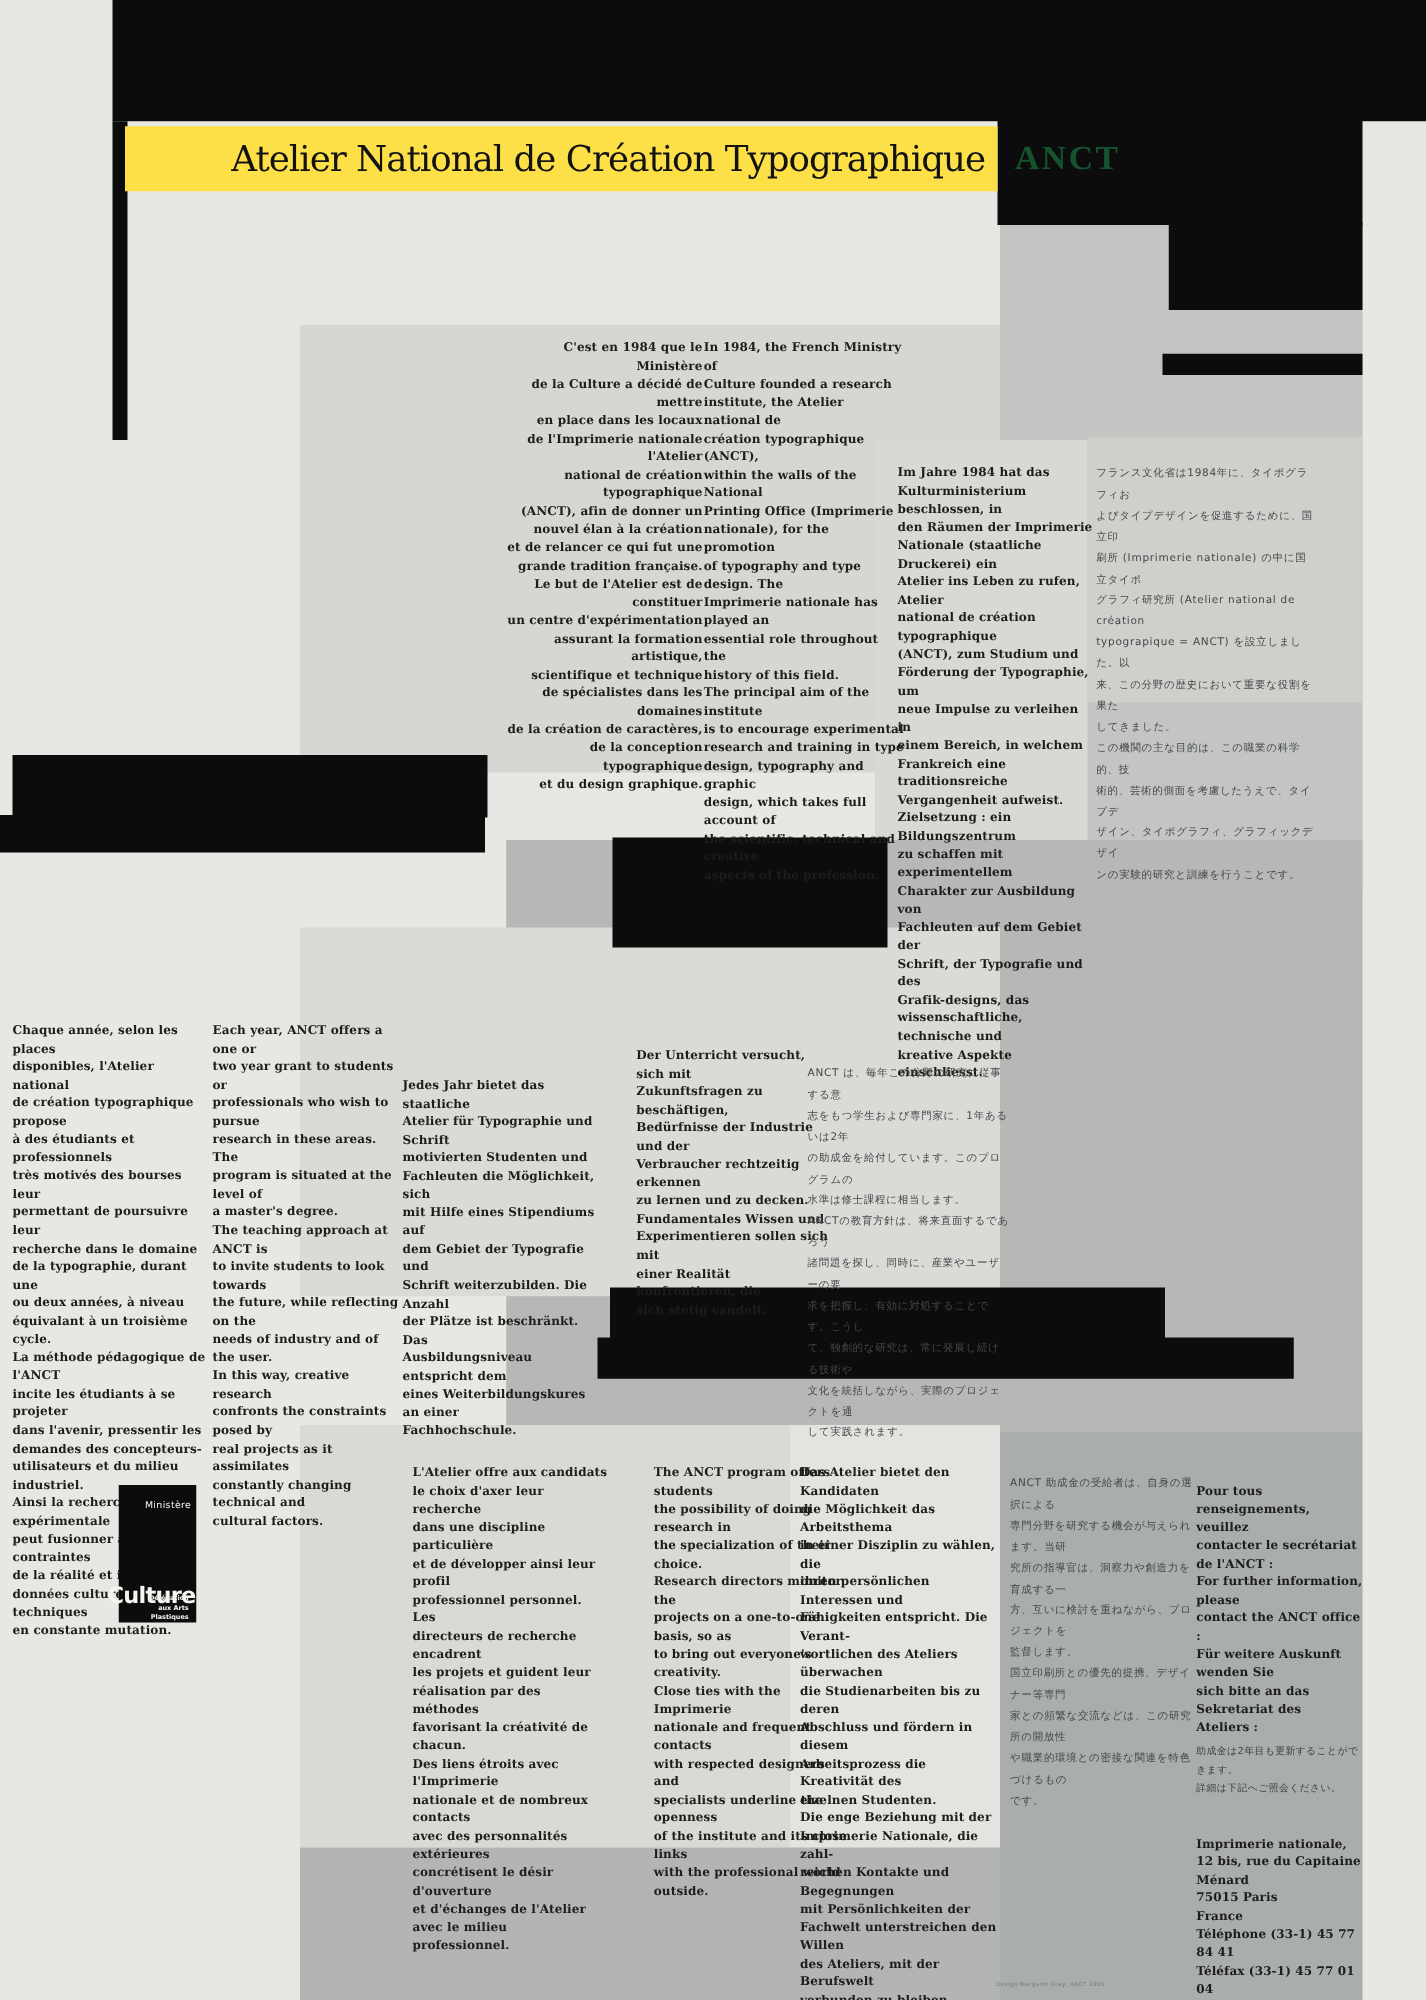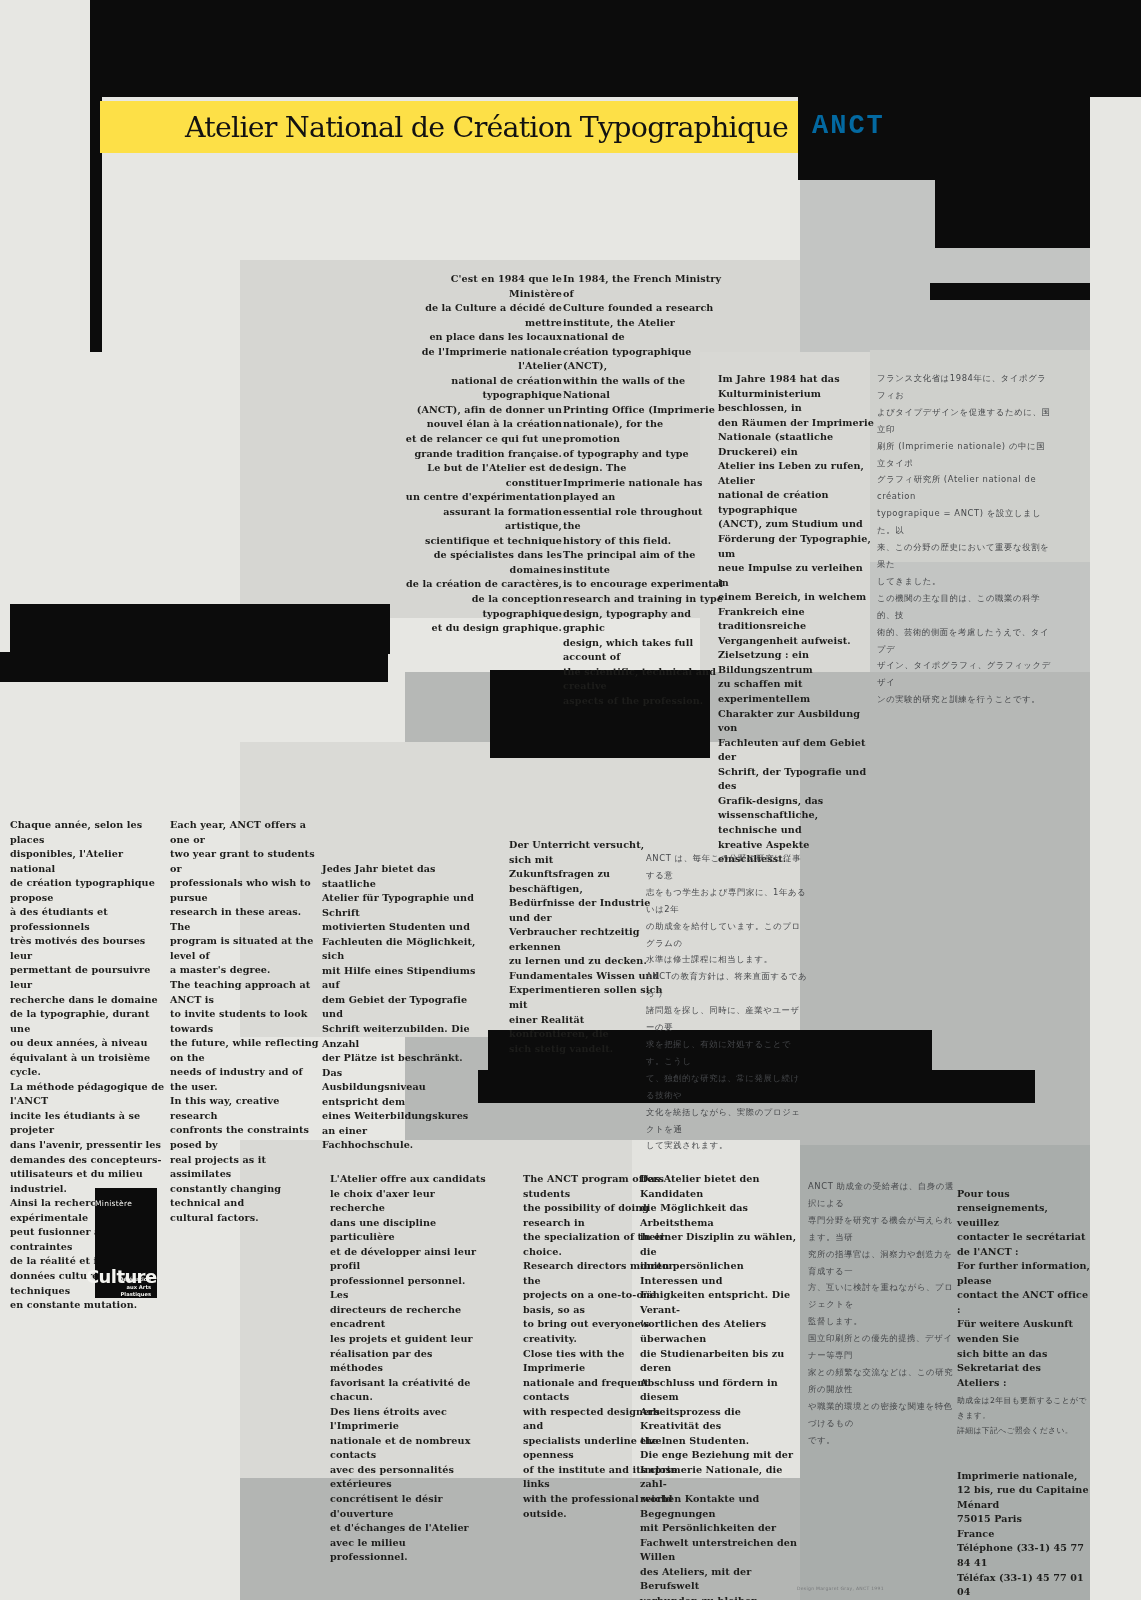--- a/index.html
+++ b/index.html
@@ -25,35 +25,35 @@
     position:absolute;left:100px;top:101px;width:698px;height:52px;
     background:#fde047;display:flex;align-items:center;justify-content:flex-end;
   }
   .title-text{
     font-family:"DejaVu Serif","Liberation Serif",serif;
     font-size:28.5px;font-weight:500;color:#121212;
     letter-spacing:-0.8px;padding-right:10px;white-space:nowrap;
   }
   .anct-text{
     position:absolute;left:812px;top:101px;height:52px;line-height:50px;
-    font-family:Liberation Mono, monospace;
-    font-size:27px;font-weight:700;color:#0369a1;letter-spacing:2px;
+    font-family:Liberation Serif, serif;
+    font-size:27px;font-weight:700;color:#14532d;letter-spacing:2px;
   }
   .contact-block{white-space:pre-line;text-align:right;}
   .contact-ja{
     display:block;font-family:"DejaVu Sans","Liberation Sans",sans-serif;
     font-weight:400;font-size:7.8px;line-height:15px;color:#3c3e40;
     letter-spacing:0.4px;margin-top:3px;white-space:pre-line;
   }
   .contact-addr{
     display:block;margin-top:16px;white-space:pre-line;
   }
   .logo-box{position:absolute;left:95px;top:1188px;width:62px;height:110px;background:#0c0c0c;}
   .logo-ministere{
-    position:absolute;top:11px;left:0;width:58px;text-align:left;
+    position:absolute;top:11px;left:0;width:58px;text-align:right;
     font-family:"DejaVu Sans","Liberation Sans",sans-serif;
     font-size:7.5px;color:#f4f4f0;letter-spacing:0.3px;
   }
   .logo-culture{
     position:absolute;top:64px;left:-9px;width:80px;
     font-family:"DejaVu Sans","Liberation Sans",sans-serif;
     font-weight:700;font-size:18px;color:#f4f4f0;letter-spacing:-0.6px;margin-top:14px;
   }
   .logo-delegation{
     position:absolute;top:88px;left:0;width:56px;text-align:right;

